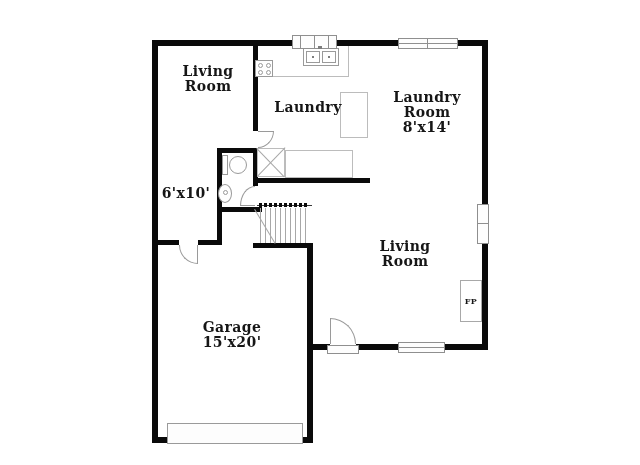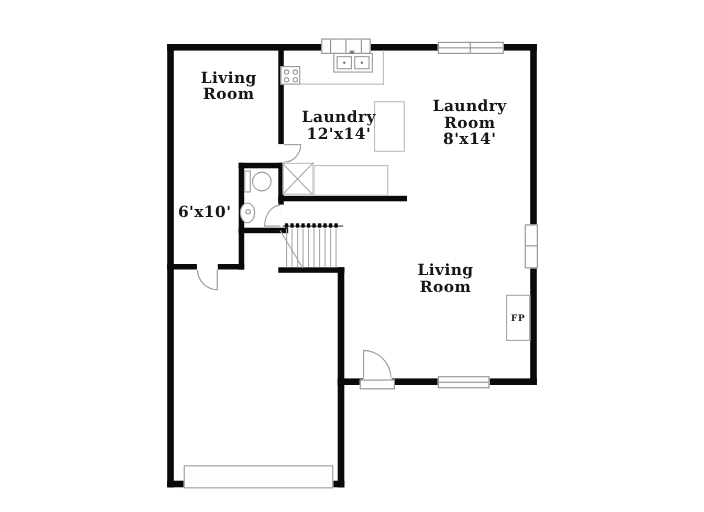--- a/index.html
+++ b/index.html
@@ -126,40 +126,43 @@
   <div class="tread" style="left:270px;top:208px"></div>
   <div class="tread" style="left:275px;top:208px"></div>
   <div class="tread" style="left:280px;top:208px"></div>
   <div class="tread" style="left:285px;top:208px"></div>
   <div class="tread" style="left:290px;top:208px"></div>
   <div class="tread" style="left:295px;top:208px"></div>
   <div class="tread" style="left:300px;top:208px"></div>
   <div class="tread" style="left:305px;top:208px"></div>
   <div class="diag" style="left:255px;top:209px;width:40px;transform:rotate(59deg)"></div>
 
-  <div class="fx fp" style="left:460px;top:268px;width:22px;height:42px;border-color:#a8a8a8">
+  <div class="fx fp" style="left:460px;top:280px;width:22px;height:42px;border-color:#a8a8a8">
     <span>FP</span>
   </div>
 
   <div class="win" style="left:167px;top:423px;width:136px;height:21px;border-color:#9a9a9a"></div>
 
   <div class="label" style="left:152px;top:64px;width:112px">
     <div>Living</div>
     <div>Room</div>
   </div>
   <div class="label" style="left:262px;top:100px;width:92px">
     <div>Laundry</div>
-    <div>12'x14'</div>
   </div>
   <div class="label" style="left:381px;top:90px;width:92px">
     <div>Laundry</div>
     <div>Room</div>
     <div>8'x14'</div>
   </div>
   <div class="label" style="left:154px;top:186px;width:64px">
     <div>6'x10'</div>
   </div>
   <div class="label" style="left:360px;top:239px;width:90px">
     <div>Living</div>
     <div>Room</div>
   </div>
+  <div class="label" style="left:183px;top:320px;width:98px">
+    <div>Garage</div>
+    <div>15'x20'</div>
+  </div>
 
 </div>
 
 </body></html>

